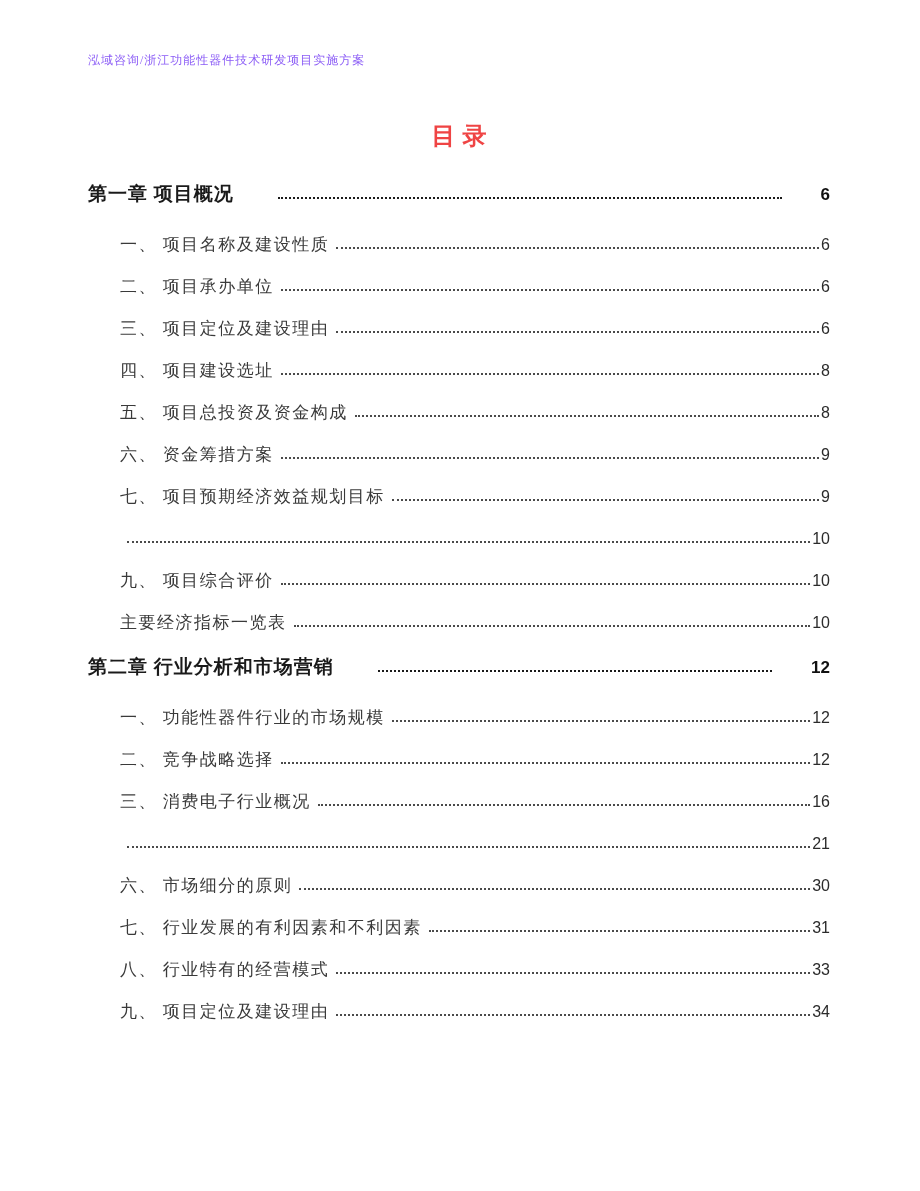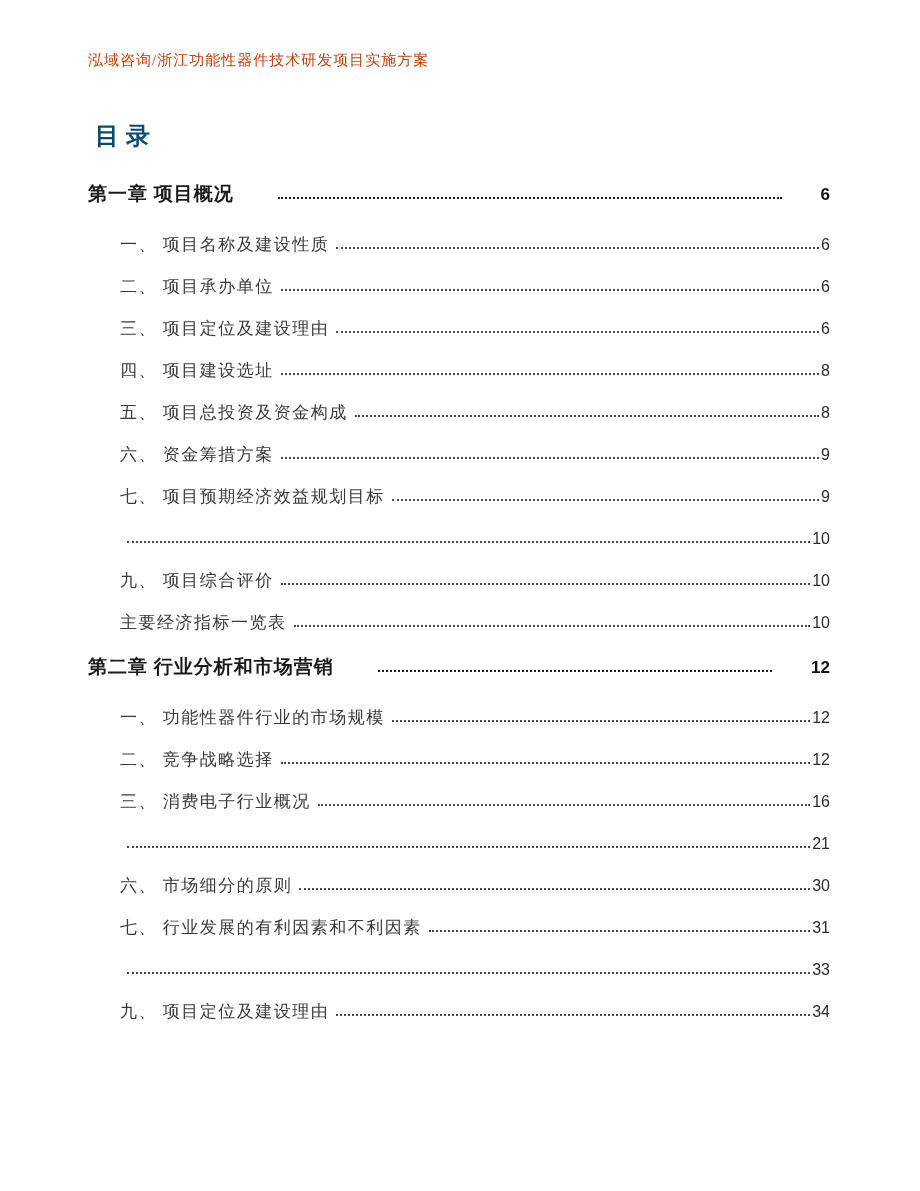--- a/index.html
+++ b/index.html
@@ -9,33 +9,33 @@
     height: 1191px;
     margin: 0 auto;
     background: #ffffff;
     box-sizing: border-box;
     padding: 50px 90px 0 88px;
     font-family: "Liberation Serif", "DejaVu Serif", serif;
     color: #222;
     overflow: hidden;
   }
   .doc-header {
-    font-size: 15px;
+    font-size: 12px;
     line-height: 20px;
-    color: #c2410c;
+    color: #8b5cf6;
     letter-spacing: 1px;
     white-space: nowrap;
   }
   .doc-title {
     margin-top: 50px;
-    text-align: left;
+    text-align: center;
     font-size: 24px;
     line-height: 32px;
     font-weight: bold;
-    color: #0c4a6e;
+    color: #ef4444;
     letter-spacing: 7px;
     text-indent: 7px; 
   }
   .toc { margin-top: 28px; }
   .toc-row {
     display: flex;
     align-items: baseline;
     white-space: nowrap;
   }
   .toc-row.chapter {
@@ -186,20 +186,21 @@
       <span class="toc-page">30</span>
     </div>
 
     <div class="toc-row section">
       <span class="toc-label">七、 行业发展的有利因素和不利因素</span>
       <span class="toc-dots"></span>
       <span class="toc-page">31</span>
     </div>
 
     <div class="toc-row section">
+      <span class="toc-label">八、 行业特有的经营模式</span>
       <span class="toc-dots"></span>
       <span class="toc-page">33</span>
     </div>
 
     <div class="toc-row section">
       <span class="toc-label">九、 项目定位及建设理由</span>
       <span class="toc-dots"></span>
       <span class="toc-page">34</span>
     </div>
 

